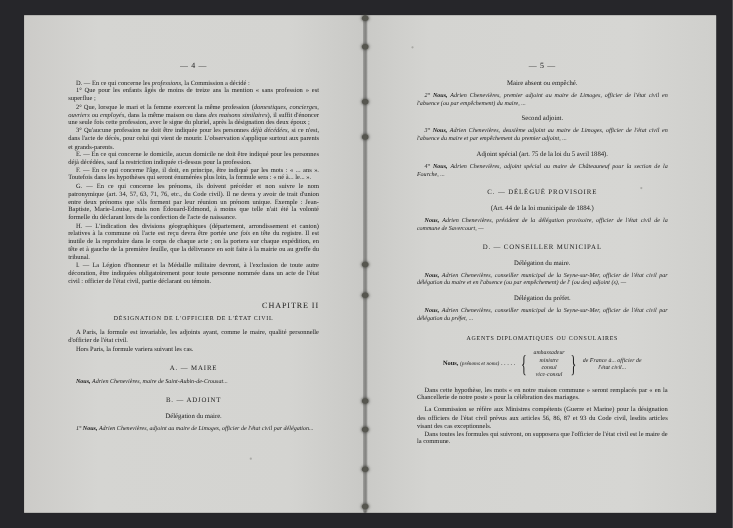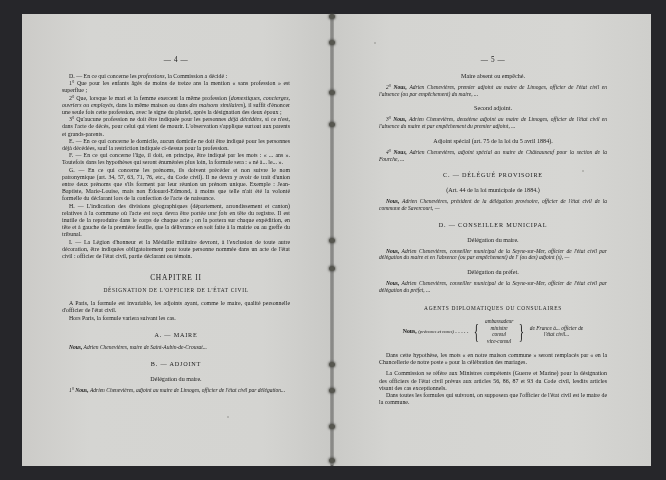--- a/index.html
+++ b/index.html
@@ -34,21 +34,21 @@
   .body-col{position:absolute;}
 
   .folio{text-align:center;font-size:7.2px;letter-spacing:.6px;margin-bottom:9px;}
 
   p{margin:0;font-size:5.9px;line-height:7.2px;text-align:justify;
     text-indent:7px;}
   .it{font-style:italic;}
   .b{font-weight:bold;}
 
   .ctr{text-align:center;text-indent:0;}
-  .h-chap{text-align:center;font-size:7.4px;letter-spacing:.8px;
+  .h-chap{text-align:right;font-size:7.4px;letter-spacing:.8px;
     margin:13px 0 5px;text-indent:0;}
   .h-sub{text-align:center;font-size:5.4px;letter-spacing:.7px;
     font-variant:small-caps;margin:0 0 7px;text-indent:0;}
   .h-sec{text-align:center;font-size:6.2px;letter-spacing:.8px;
     font-variant:small-caps;margin:9px 0 6px;text-indent:0;}
   .h-run{text-align:center;font-size:6.1px;margin:9px 0 5px;text-indent:0;}
   .h-run2{text-align:center;font-size:6.1px;margin:8px 0 5px;text-indent:0;}
   .formula{font-size:5.5px;line-height:6.7px;font-style:italic;
     text-indent:7px;text-align:justify;margin:0;}
   .gap-s{height:4px;}

